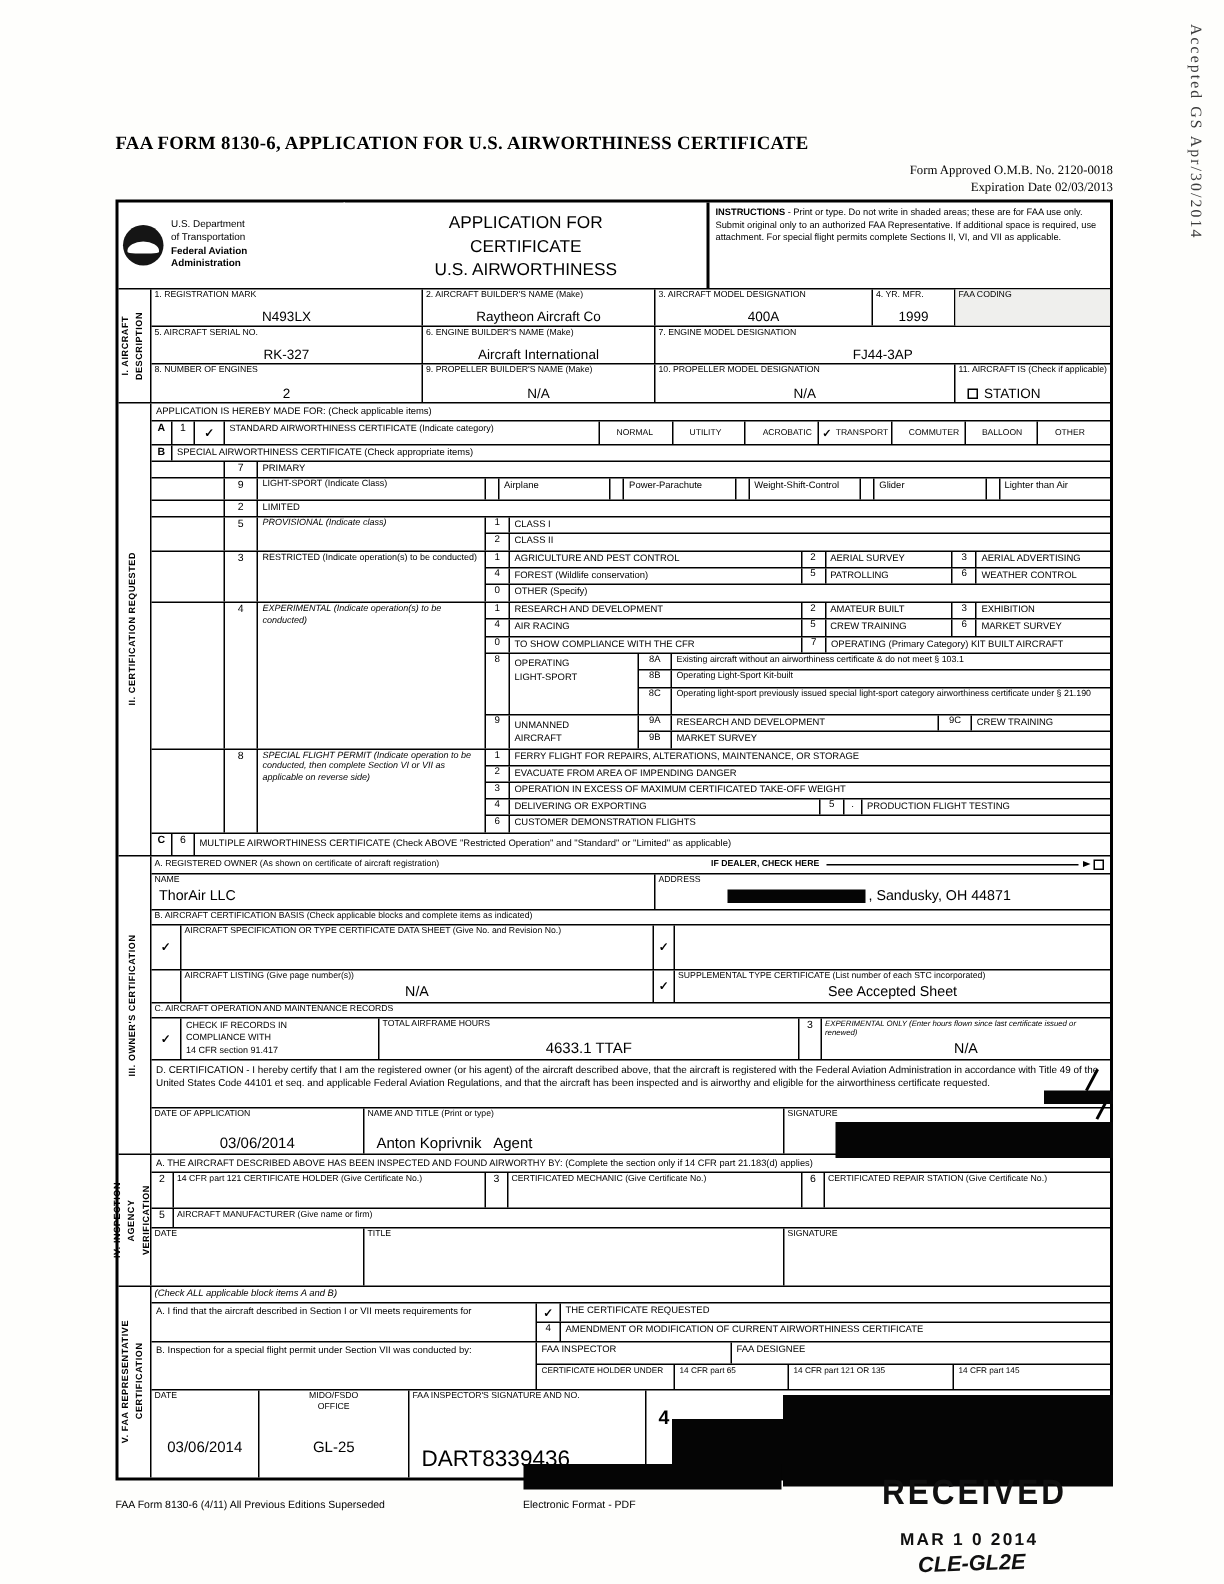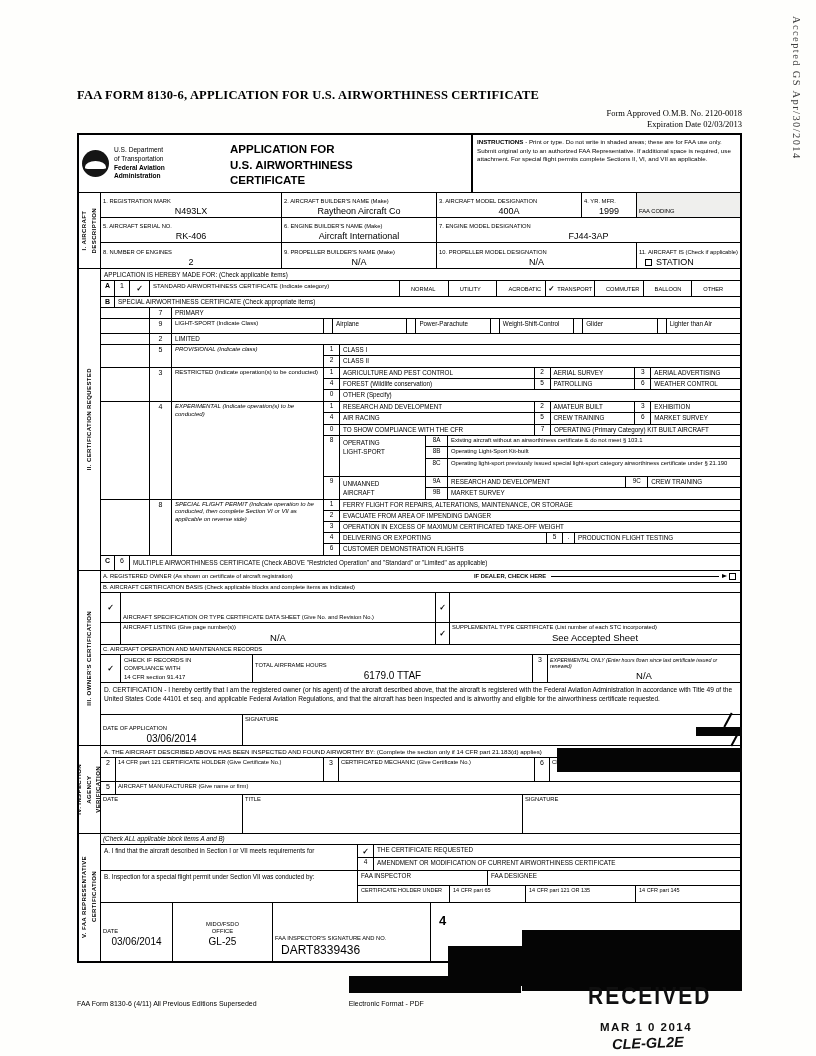--- a/index.html
+++ b/index.html
@@ -10,33 +10,33 @@
 .pre-space{white-space:pre}
 .side-note{position:absolute;right:14px;top:16px;writing-mode:vertical-rl;font-family:"Liberation Serif",serif;font-size:10.5px;color:#3b3b3b;letter-spacing:1.4px}
 .doc-title{position:absolute;left:77px;top:88px;font-family:"Liberation Serif",serif;font-weight:700;font-size:12.5px;letter-spacing:.2px}
 .approval{position:absolute;left:480px;top:108px;width:262px;text-align:right;font-family:"Liberation Serif",serif;font-size:8.5px;line-height:1.3}
 .form{position:absolute;left:77px;top:133px;width:665px;border:2px solid #000;background:#fff}
 .hdr{display:flex;height:58px;border-bottom:1.5px solid #000}
 .hdr-left{width:150px;display:flex;align-items:center;gap:5px;padding:4px 3px}
 .logo{width:27px;height:27px;border-radius:50%;background:#151515;position:relative;flex:none}
 .logo::after{content:"";position:absolute;left:3px;top:11px;width:21px;height:8px;background:#fff;border-radius:60% 60% 30% 30%/90% 90% 15% 15%}
 .dept{font-size:6.6px;line-height:1.3}
-.hdr-mid{flex:1;text-align:left;font-weight:700;font-size:11.5px;line-height:1.35;padding-top:7px}
+.hdr-mid{flex:1;text-align:center;font-weight:400;font-size:11.5px;line-height:1.35;padding-top:7px}
 .hdr-right{width:268px;border-left:1px solid #000;font-size:6.2px;line-height:1.4;padding:3px 4px}
 .section{display:flex;border-bottom:1.5px solid #000}
 .form>.section:last-child{border-bottom:none}
 .side-strip{width:22px;border-right:1px solid #000;display:flex;align-items:center;justify-content:center;flex:none}
 .vlabel{writing-mode:vertical-rl;transform:rotate(180deg);font-size:6px;font-weight:700;text-align:center;white-space:pre-line;line-height:1.6;letter-spacing:.4px}
 .sec-body{flex:1;display:flex;flex-direction:column;min-width:0}
 .fr{display:flex;border-bottom:1px solid #000;align-items:stretch}
 .sec-body>.fr:last-child{border-bottom:none}
 .fc{border-right:1px solid #000}
 .lab{font-size:5.8px;line-height:1.2;padding:1px 2px}
 .val{font-size:9px;text-align:center;padding:0 2px 1px}
-.fieldc{display:flex;flex-direction:column;justify-content:flex-end}
+.fieldc{display:flex;flex-direction:column;justify-content:space-between}
 .shade{background:#efefed}
 .ckbx{display:inline-block;width:7px;height:7px;border:1px solid #000;flex:none}
 
 .s2hdr{font-size:6.3px;padding:2px 3px}
 .cLt{width:14px;flex:none;text-align:center;font-size:7px;font-weight:700;border-right:1px solid #000;padding-top:1px}
 .cNm{width:15px;flex:none;text-align:center;font-size:7px;border-right:1px solid #000;padding-top:1px}
 .cCk{width:20px;flex:none;text-align:center;font-size:8px;font-weight:700;border-right:1px solid #000;display:flex;align-items:center;justify-content:center}
 .cInd{width:49px;flex:none;border-right:1px solid #000}
 .cBn{width:22px;flex:none;text-align:center;font-size:7px;border-right:1px solid #000;padding-top:1px}
 .cBl{width:152px;flex:none;font-size:6px;padding:1px 3px;border-right:1px solid #000;line-height:1.25}
@@ -88,22 +88,22 @@
         <div class="logo"></div>
         <div class="dept">
           <div>U.S. Department</div>
           <div>of Transportation</div>
           <div class="b">Federal Aviation</div>
           <div class="b">Administration</div>
         </div>
       </div>
       <div class="hdr-mid fc" style="border-left:1px solid #fff">
         <div>APPLICATION FOR</div>
+        <div>CERTIFICATE</div>
         <div>U.S. AIRWORTHINESS</div>
-        <div>CERTIFICATE</div>
       </div>
       <div class="hdr-right"><span class="b">INSTRUCTIONS</span><span> - Print or type.  Do not write in shaded areas; these are for FAA use only.  Submit original only to an authorized FAA Representative.  If additional space is required, use attachment.  For special flight permits complete Sections II, VI, and VII as applicable.</span></div>
     </div>
 
     <div class="section">
       <div class="side-strip">
           <div class="vlabel">I. AIRCRAFT
 DESCRIPTION</div>
         </div>
       <div class="sec-body">
@@ -125,21 +125,21 @@
             <div class="val">1999</div>
           </div>
           <div class="fieldc shade" style="flex:1">
             <div class="lab">FAA CODING</div>
             <div class="val"></div>
           </div>
         </div>
         <div class="fr" style="min-height:25px">
           <div class="fc fieldc" style="width:181px">
             <div class="lab">5. AIRCRAFT SERIAL NO.</div>
-            <div class="val">RK-406</div>
+            <div class="val">RK-327</div>
           </div>
           <div class="fc fieldc" style="width:155px">
             <div class="lab">6. ENGINE BUILDER'S NAME (Make)</div>
             <div class="val">Aircraft International</div>
           </div>
           <div class="fieldc" style="flex:1">
             <div class="lab">7. ENGINE MODEL DESIGNATION</div>
             <div class="val">FJ44-3AP</div>
           </div>
         </div>
@@ -450,20 +450,30 @@
       <div class="sec-body">
         <div class="fr" style="min-height:12px;align-items:center">
           <div class="lab" style="flex:1.35">A. REGISTERED OWNER (As shown on certificate of aircraft registration)</div>
           <div style="width:272px;display:flex;align-items:center;padding:0 4px;gap:2px">
             <span class="lab b">IF DEALER, CHECK HERE</span>
             <span class="arrow-line"></span>
             <span class="arrow-head"></span>
             <span class="ckbx"></span>
           </div>
         </div>
+        <div class="fr" style="min-height:24px">
+          <div class="fc" style="width:336px">
+            <div class="lab">NAME</div>
+            <div class="val" style="text-align:left;padding-left:5px;font-size:9.5px">ThorAir LLC</div>
+          </div>
+          <div style="flex:1">
+            <div class="lab">ADDRESS</div>
+            <div class="val" style="text-align:left;padding-left:48px;font-size:9.5px"><span class="redact-inline"></span><span>, Sandusky, OH 44871</span></div>
+          </div>
+        </div>
         <div class="fr" style="min-height:10px">
             <div class="lab">B. AIRCRAFT CERTIFICATION BASIS (Check applicable blocks and complete items as indicated)</div>
           </div>
         <div class="fr" style="min-height:30px">
           <div class="cCk">✓</div>
           <div class="fc fieldc" style="width:315px">
             <div class="lab">AIRCRAFT SPECIFICATION OR TYPE CERTIFICATE DATA SHEET (Give No. and Revision No.)</div>
           </div>
           <div class="cCk" style="width:14px">✓</div>
         </div>
@@ -482,35 +492,39 @@
         <div class="fr" style="min-height:10px">
             <div class="lab">C. AIRCRAFT OPERATION AND MAINTENANCE RECORDS</div>
           </div>
         <div class="fr" style="min-height:28px">
           <div class="cCk">✓</div>
           <div class="fc pre" style="width:132px;font-size:6px;padding:1px 3px;line-height:1.4">CHECK IF RECORDS IN
 COMPLIANCE WITH
 14 CFR section 91.417</div>
           <div class="fc fieldc" style="flex:1">
             <div class="lab">TOTAL AIRFRAME HOURS</div>
-            <div class="val" style="font-size:10px">6179.0 TTAF</div>
+            <div class="val" style="font-size:10px">4633.1 TTAF</div>
           </div>
           <div class="cNm" style="border-left:none">3</div>
           <div class="fieldc" style="width:192px">
             <div class="lab i" style="font-size:5.2px">EXPERIMENTAL ONLY (Enter hours flown since last certificate issued or renewed)</div>
             <div class="val" style="font-size:9.5px">N/A</div>
           </div>
         </div>
         <div class="fr" style="min-height:32px">
             <div style="font-size:6.6px;line-height:1.4;padding:2px 3px">D. CERTIFICATION - I hereby certify that I am the registered owner (or his agent) of the aircraft described above, that the aircraft is registered with the Federal Aviation Administration in accordance with Title 49 of the United States Code 44101 et seq. and applicable Federal Aviation Regulations, and that the aircraft has been inspected and is airworthy and eligible for the airworthiness certificate requested.</div>
           </div>
         <div class="fr" style="min-height:30px">
           <div class="fc fieldc" style="width:142px">
             <div class="lab">DATE OF APPLICATION</div>
             <div class="val" style="font-size:10px">03/06/2014</div>
+          </div>
+          <div class="fc fieldc" style="width:280px">
+            <div class="lab">NAME AND TITLE (Print or type)</div>
+            <div class="val pre-space" style="text-align:left;padding-left:8px;font-size:10px">Anton Koprivnik   Agent</div>
           </div>
           <div style="flex:1">
             <div class="lab">SIGNATURE</div>
           </div>
         </div>
       </div>
     </div>
 
     <div class="section">
       <div class="side-strip">
@@ -590,21 +604,21 @@
             <div class="lab">DATE</div>
             <div class="val" style="font-size:10px;padding-bottom:14px">03/06/2014</div>
           </div>
           <div class="fc fieldc" style="width:100px">
             <div class="lab pre" style="text-align:center">MIDO/FSDO
 OFFICE</div>
             <div class="val" style="font-size:10px;padding-bottom:14px">GL-25</div>
           </div>
           <div class="fc fieldc" style="width:158px">
             <div class="lab">FAA INSPECTOR'S SIGNATURE AND NO.</div>
-            <div class="val" style="text-align:left;padding:0 0 4px 8px;font-size:12px">DART8339436</div>
+            <div class="val" style="text-align:left;padding:0 0 4px 8px;font-size:15px">DART8339436</div>
           </div>
           <div style="flex:1">
             <div style="font-size:13px;font-weight:700;padding:10px 0 0 8px">4</div>
           </div>
         </div>
       </div>
     </div>
 
   </div>
 

